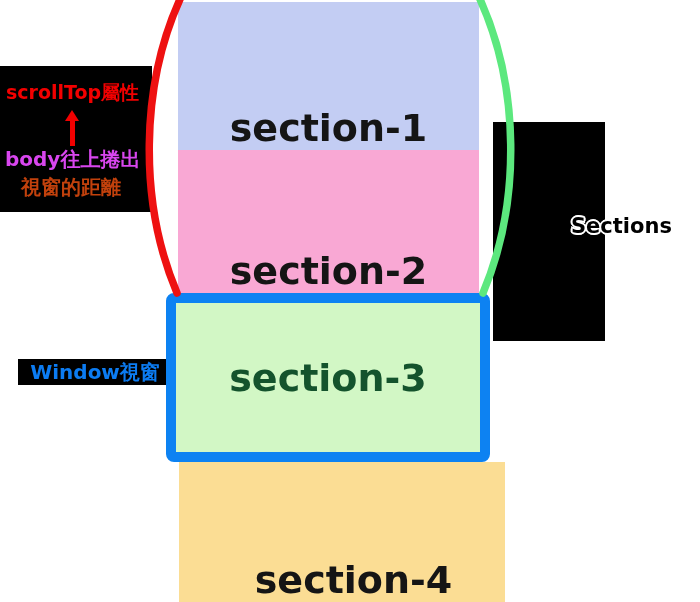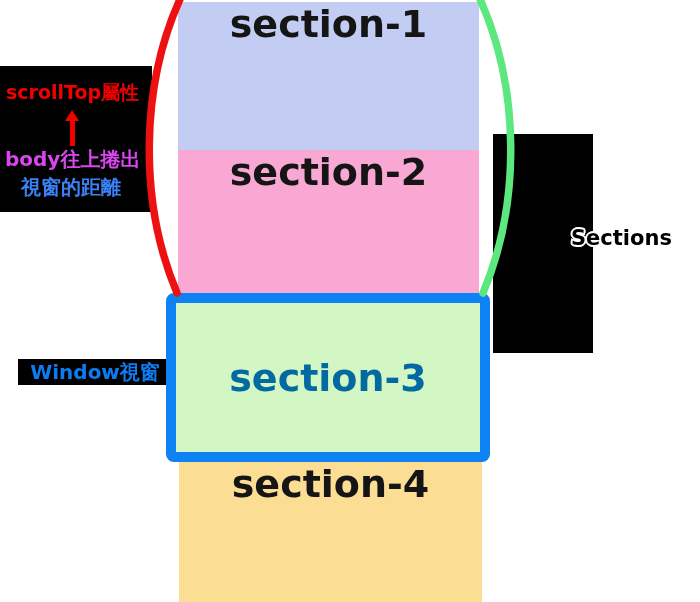--- a/index.html
+++ b/index.html
@@ -2,47 +2,47 @@
 <html><head>
 <meta charset="utf-8">
 <style>
   html,body{margin:0;padding:0;background:#fff;}
   .stage{
     position:relative;width:700px;height:602px;background:#ffffff;
     overflow:hidden;font-family:"DejaVu Sans","Liberation Sans",sans-serif;
   }
   
   .section{
-    position:absolute;display:flex;align-items:flex-start;justify-content:center;
+    position:absolute;display:flex;align-items:flex-end;justify-content:center;
     font-size:38px;font-weight:700;color:#151515;letter-spacing:0px;z-index:1;
   }
   .sec1{left:178px;top:2px;width:301px;height:148px;}
   .sec2{left:178px;top:150px;width:301px;height:143px;}
   .sec4{left:179px;top:462px;width:303px;height:140px;}
   
   .viewport{
     position:absolute;left:166px;top:293px;width:324px;height:169px;
     box-sizing:border-box;border:10px solid #0d82f2;border-radius:8px;
     display:flex;align-items:center;justify-content:center;
-    font-size:38px;font-weight:700;color:#0369a1;z-index:3;
+    font-size:38px;font-weight:700;color:#14532d;z-index:3;
   }
   
   .note{position:absolute;background:#000;z-index:2;}
   .note-scrolltop{left:0;top:66px;width:152px;height:146px;}
   .note-scrolltop .t1{position:absolute;left:6px;top:14px;font-size:19px;font-weight:700;white-space:nowrap;}
   .note-scrolltop .t2{position:absolute;left:5px;top:80px;font-size:20px;font-weight:700;white-space:nowrap;}
   .note-scrolltop .t3{position:absolute;left:21px;top:108px;font-size:20px;font-weight:700;white-space:nowrap;}
   .arrow{position:absolute;left:64px;top:44px;width:16px;height:36px;}
   .arrow .head{position:absolute;left:1px;top:0;width:0;height:0;
     border-left:7px solid transparent;border-right:7px solid transparent;border-bottom:11px solid #f20000;}
   .arrow .stem{position:absolute;left:6px;top:9px;width:5px;height:27px;background:#f20000;}
   .note-window{left:18px;top:359px;width:154px;height:26px;
     display:flex;align-items:center;justify-content:center;}
   .note-window .wtxt{font-size:20px;font-weight:700;white-space:nowrap;}
-  .note-content{left:493px;top:134px;width:100px;height:219px;}
+  .note-content{left:493px;top:122px;width:112px;height:219px;}
   .note-content .ctxt{
     position:absolute;left:78px;top:92px;font-size:21px;font-weight:700;white-space:nowrap;
     color:#000;-webkit-text-stroke:3px #ffffff;paint-order:stroke fill;
     text-shadow:-2px 0 0 #fff,2px 0 0 #fff,0 -2px 0 #fff,0 2px 0 #fff,
                 -1px -1px 0 #fff,1px -1px 0 #fff,-1px 1px 0 #fff,1px 1px 0 #fff;
   }
   
   .overlay{position:absolute;left:0;top:0;width:700px;height:602px;z-index:4;pointer-events:none;}
 </style>
 </head>
@@ -55,32 +55,32 @@
   </div>
 
   <div class="section sec2" style="background-color: #f9a8d4;">
     <span>section-2</span>
   </div>
 
   <div class="viewport" style="background-color: rgb(210, 247, 197);">
     <span>section-3</span>
   </div>
 
-  <div class="section sec4" style="background-color: rgb(251, 221, 148);">
+  <div class="section sec4" style="background-color: rgb(251, 221, 148); padding-left: 23px;">
     <span>section-4</span>
   </div>
 
   <div class="note note-scrolltop">
     <span class="t1" style="color: rgb(242, 0, 0);">scrollTop屬性</span>
     <span class="arrow">
       <span class="head" style="border-bottom-color: rgb(242, 0, 0);"></span>
       <span class="stem" style="background-color: rgb(242, 0, 0);"></span>
     </span>
     <span class="t2" style="color: #d946ef;">body往上捲出</span>
-    <span class="t3" style="color: #3b82f6;">視窗的距離</span>
+    <span class="t3" style="color: #c2410c;">視窗的距離</span>
   </div>
 
   <div class="note note-window">
     <span class="wtxt" style="color: rgb(12, 124, 242);">Window視窗</span>
   </div>
 
   <div class="note note-content">
     <span class="ctxt">Sections</span>
   </div>
 

